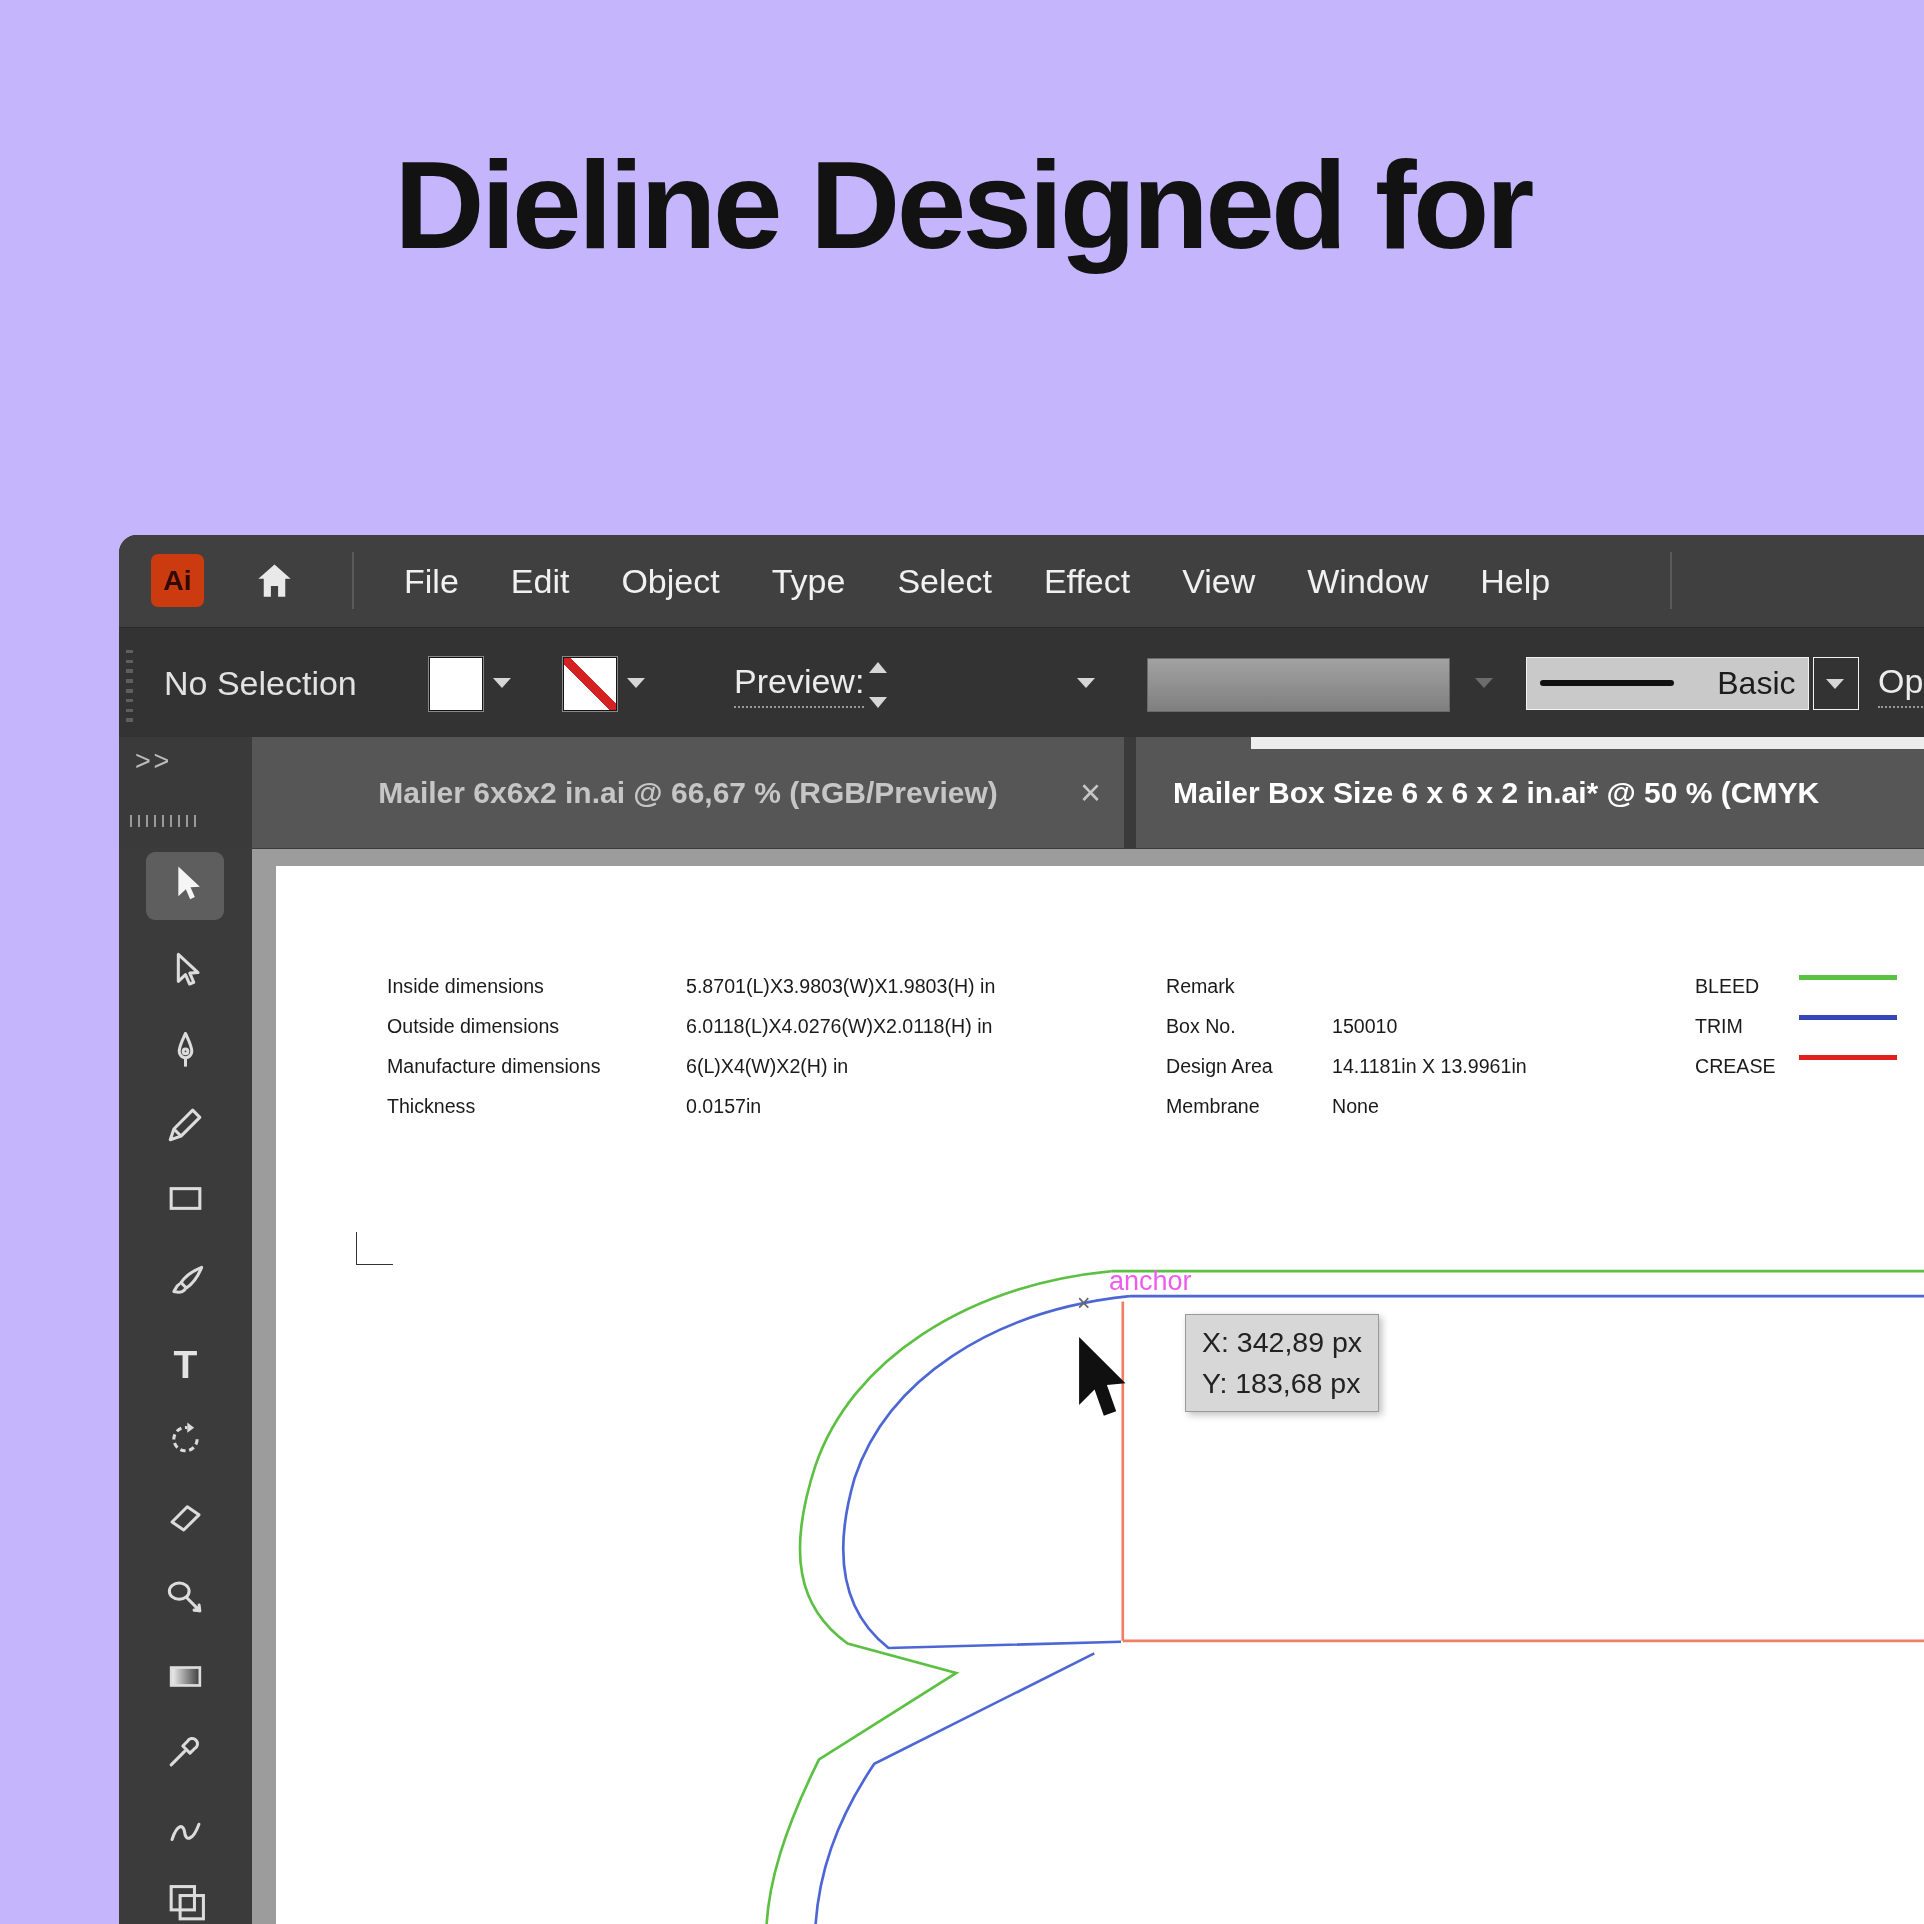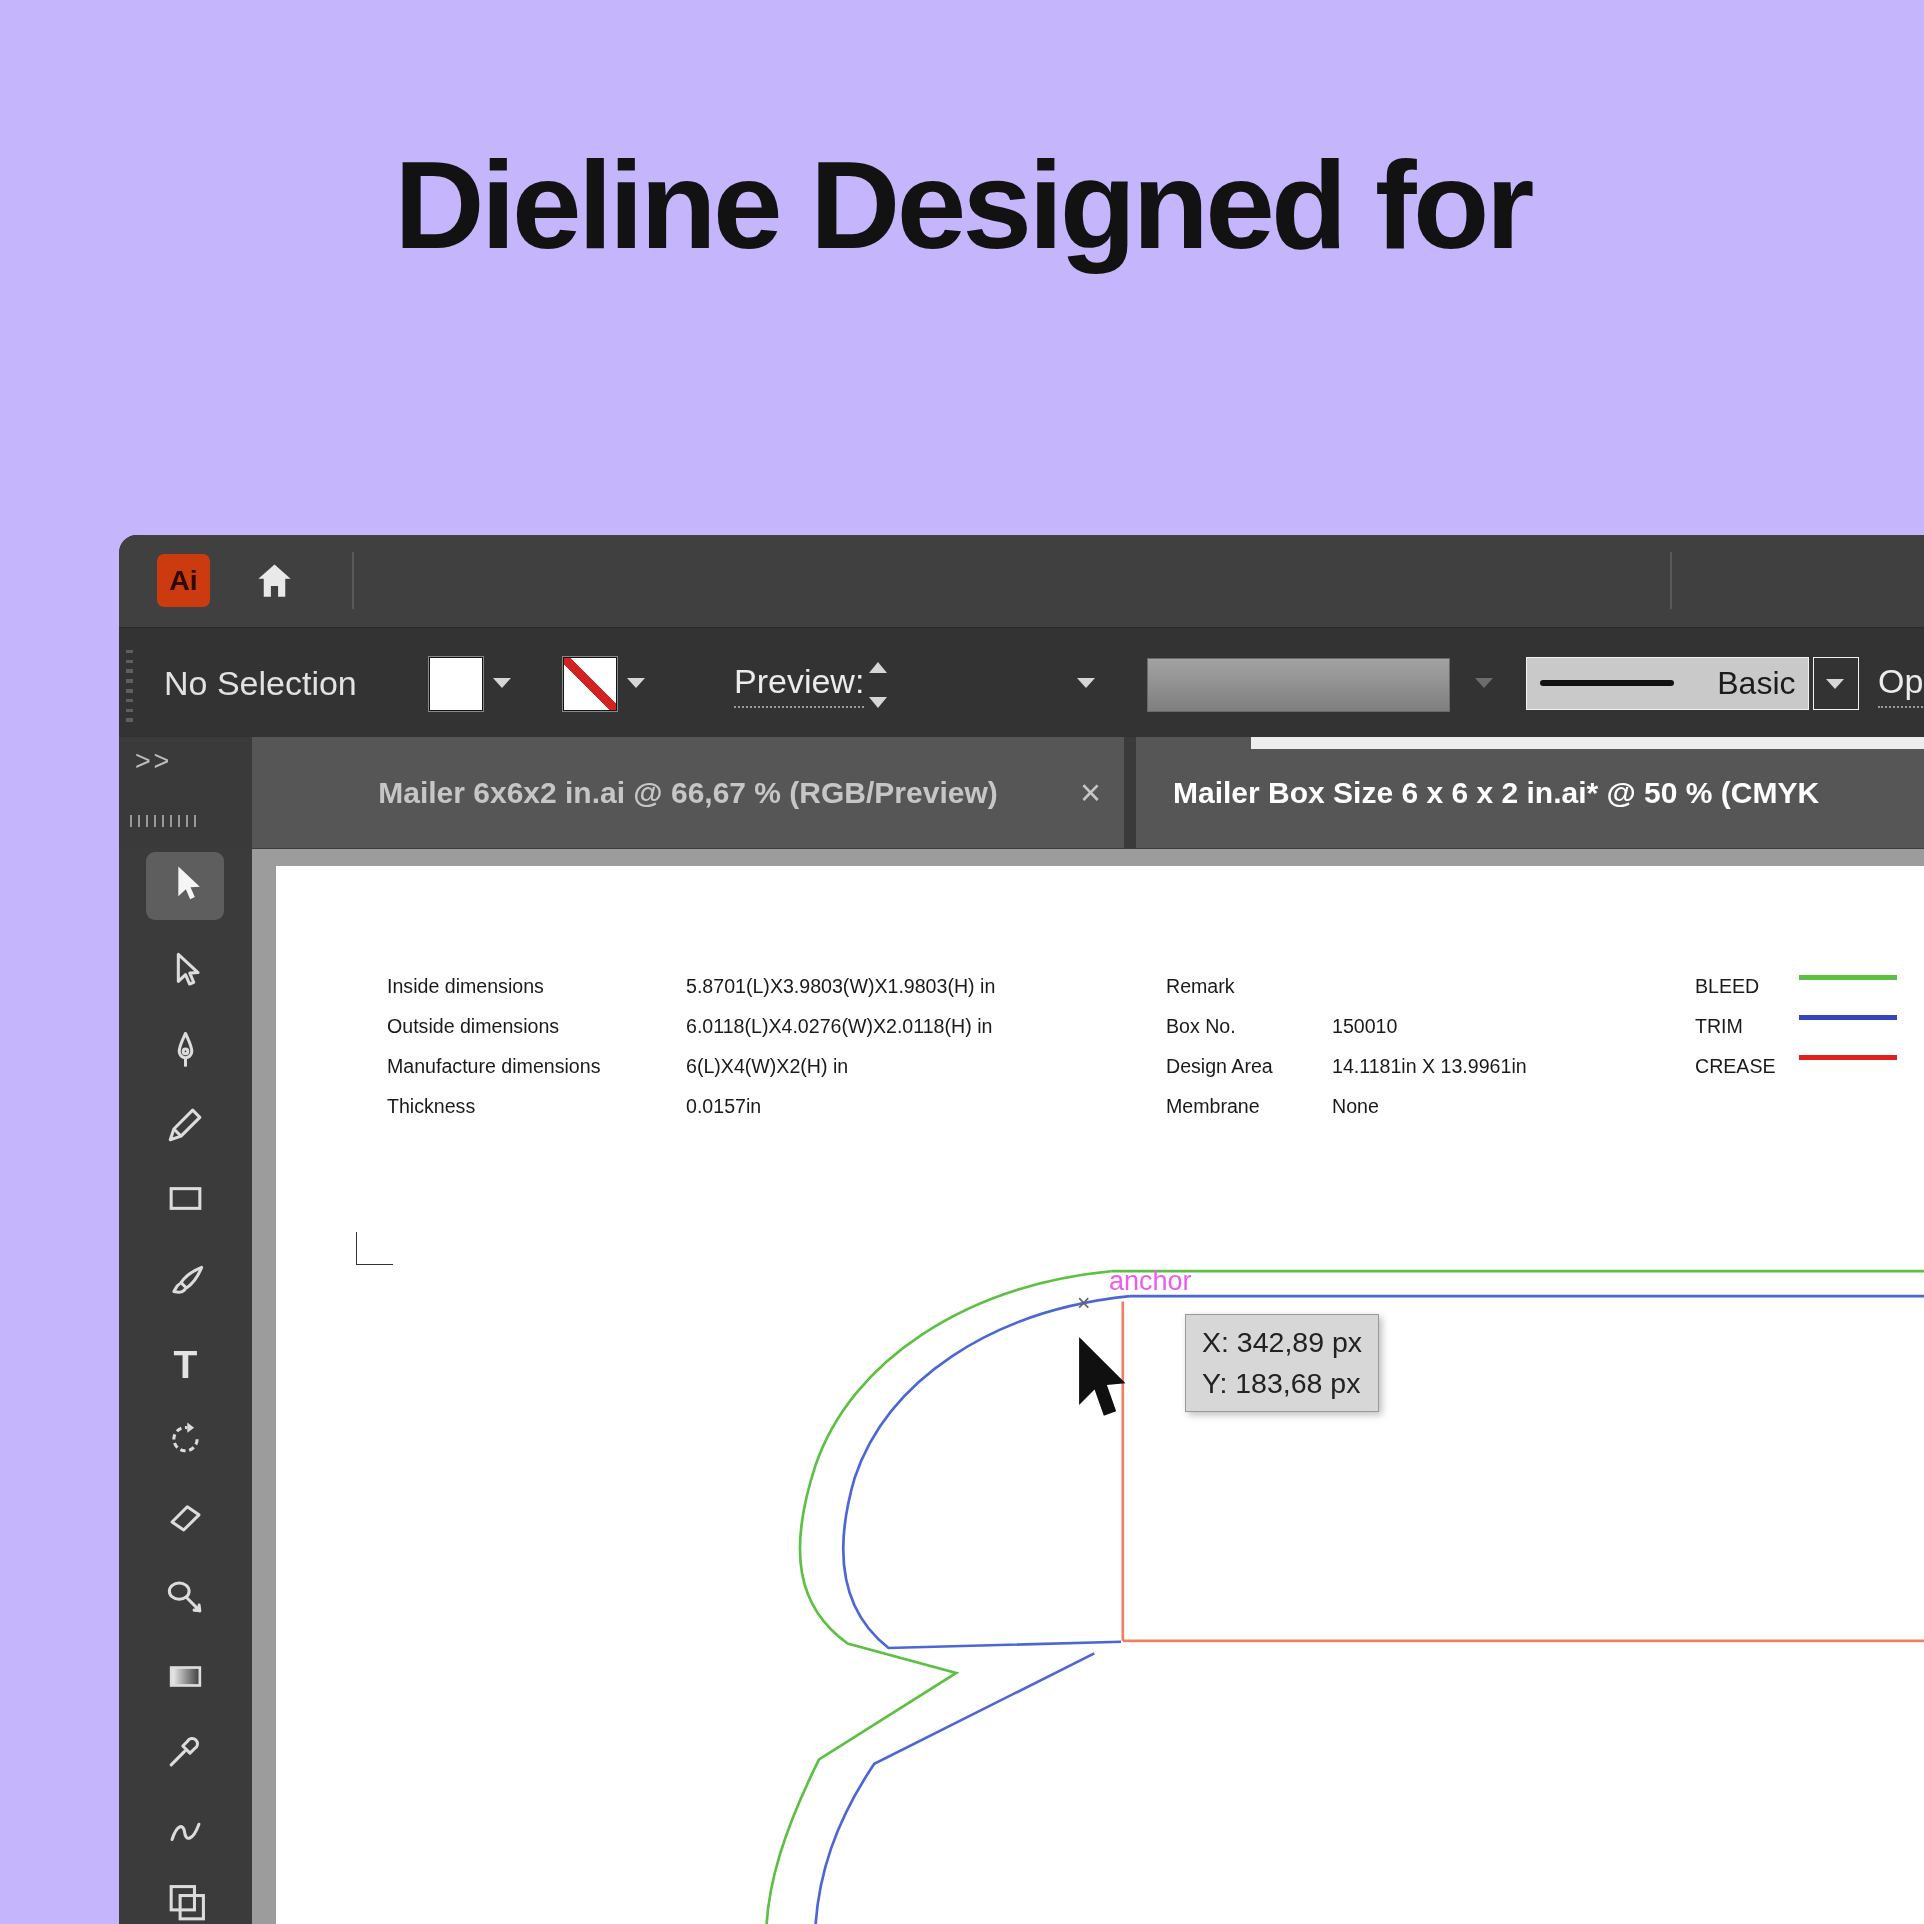--- a/index.html
+++ b/index.html
@@ -11,21 +11,21 @@
   .hero .line{font-size:125px;font-weight:700;letter-spacing:-3.6px;color:#121212;line-height:1.14;}
 
   
   .app-window{position:absolute;left:119px;top:535px;width:1805px;height:1390px;
     background:#3c3c3c;border-top-left-radius:18px;overflow:hidden;}
 
   
   .menu-bar{position:absolute;left:0;top:0;width:100%;height:92px;background:#404040;}
   .ai-logo{position:absolute;left:32px;top:18.7px;width:53px;height:53px;border-radius:7.1px;
     background:#cc3a10;color:#2e0b00;font-weight:800;font-size:28.5px;display:flex;
-    align-items:center;justify-content:center;margin-left:6px;}
+    align-items:center;justify-content:center;}
   .home-btn{position:absolute;left:134px;top:24px;width:43px;height:43px;}
   .vsep{position:absolute;top:17px;width:1.8px;height:57px;background:#5a5a5a;}
   .menus{position:absolute;left:285px;top:0;height:92px;display:flex;align-items:center;gap:52px;}
   .menus span{font-size:34px;color:#f1f1f1;}
 
   
   .control-bar{position:absolute;left:0;top:92px;width:100%;height:110px;background:#333333;
     border-top:0.9px solid #2a2a2a;border-bottom:0.9px solid #2a2a2a;}
   .grip{position:absolute;left:7.1px;top:16px;width:7.1px;height:78px;
     background:repeating-linear-gradient(0deg,#5f5f5f 0 3.6px,transparent 3.6px 9.8px);}
@@ -120,20 +120,31 @@
   <div class="app-window">
 
     <div class="menu-bar">
       <div class="ai-logo">Ai</div>
       <div class="home-btn">
         <svg viewBox="0 0 24 24">
             <path d="M12 3 L21 11 H18 V21 H14 V15 H10 V21 H6 V11 H3 Z" fill="#e9e9e9"></path>
           </svg>
       </div>
       <div class="vsep" style="left:233px;"></div>
+      <nav class="menus">
+        <span>File</span>
+        <span>Edit</span>
+        <span>Object</span>
+        <span>Type</span>
+        <span>Select</span>
+        <span>Effect</span>
+        <span>View</span>
+        <span>Window</span>
+        <span>Help</span>
+      </nav>
       <div class="vsep" style="left:1551px;"></div>
     </div>
 
     <div class="control-bar">
       <div class="grip"></div>
       <span class="no-sel">No Selection</span>
       <div class="swatch fill"></div>
       <div class="chev" style="left:374px;"></div>
       <div class="swatch stroke"></div>
       <div class="chev" style="left:508px;"></div>

